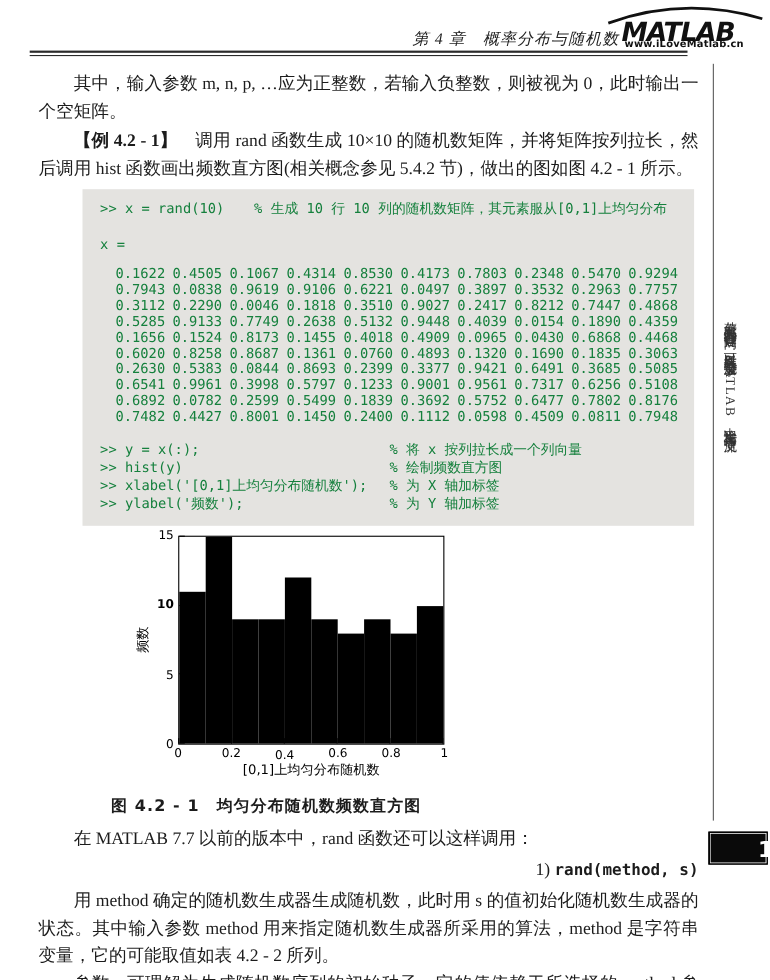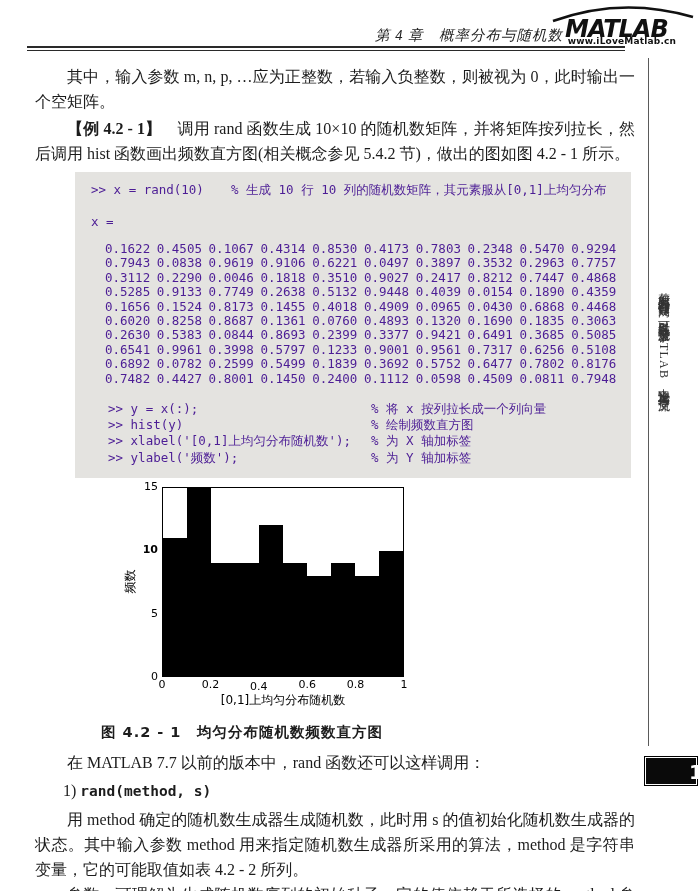--- a/index.html
+++ b/index.html
@@ -27,51 +27,51 @@
   
   .para { font-size:16px; line-height:25px; text-align:justify; text-indent:2em; }
   .intro { margin-top:10px; }
   .example { margin-top:2px; }
   .b { font-weight:bold; }
   .mono-b { font-family:"DejaVu Sans Mono", monospace; font-weight:bold; font-size:14.5px; }
 
   
   .code {
     margin:6px 0 0 40px; width:556px; background:#e4e3e0;
-    font-family:"DejaVu Sans Mono", monospace; font-size:12.5px; color:#4c1d95;
+    font-family:"DejaVu Sans Mono", monospace; font-size:12.5px; color:#15803d;
     padding:10px 8px 12px 16px;
   }
   .codeline { display:flex; white-space:pre; }
   .codeline .cmd1 { min-width:140px; }
   .xeq { margin-top:15px; }
   .matrix { margin:13px 0 0 14px; }
   .mrow { display:flex; line-height:14.4px; }
   .mcell { display:inline-block; width:52px; }
-  .cmds { margin-top:15px;margin-left:17px; }
+  .cmds { margin-top:15px; }
   .cmdrow { display:flex; line-height:16.2px; white-space:pre; }
   .cmdrow .cmd { min-width:263px; }
 
   
   .figure { width:300px; margin:9px auto 0 86px; font-family:"DejaVu Sans", sans-serif; }
   .fig-row { display:flex; }
   .fig-ylabel { width:17px; display:flex; align-items:center; justify-content:center; }
   .fig-ylabel span { transform:rotate(-90deg); font-size:12px; white-space:nowrap; color:#000; }
   .fig-yticks { position:relative; width:24px; }
   .fig-yticks span { position:absolute; right:4px; font-size:11px; color:#000; }
   .fig-plot { position:relative; width:242px; height:190px; border:1.5px solid #000; background:#fff; }
   .bar { position:absolute; bottom:0; background:#000; }
   .tickx { position:absolute; bottom:0; width:1px; height:5px; background:#000; }
   .ticky { position:absolute; left:0; height:1px; width:5px; background:#000; }
   .fig-xticks { position:relative; height:15px; margin-left:41px; width:242px; }
   .fig-xticks span { position:absolute; transform:translateX(-50%); font-size:11px; color:#000; }
   .fig-xlabel { margin-left:41px; width:242px; text-align:center; font-size:12px; color:#000; }
   .fig-caption { text-align:left; font-weight:bold; font-size:14.5px; margin:14px 0 0 -20px; letter-spacing:1px; }
 
   .after { margin-top:8px; }
-  .listitem { margin:3px 0 3px 28px; font-size:16px; line-height:25px; }
+  .listitem { margin:3px 0 3px 28px; font-size:16px; line-height:25px;text-align:right; }
 
   
   .vrule { position:absolute; left:648px; top:58px; width:1px; height:688px; background:#5a5a5a; }
   .sidenote {
     position:absolute; left:655px; top:283px; height:465px;
     writing-mode:vertical-rl; font-size:12px; letter-spacing:1.2px;
     color:#333; font-family:"Liberation Serif", serif;
   }
   .pagebadge {
     position:absolute; left:644px; top:756px; width:54px; height:30px;

